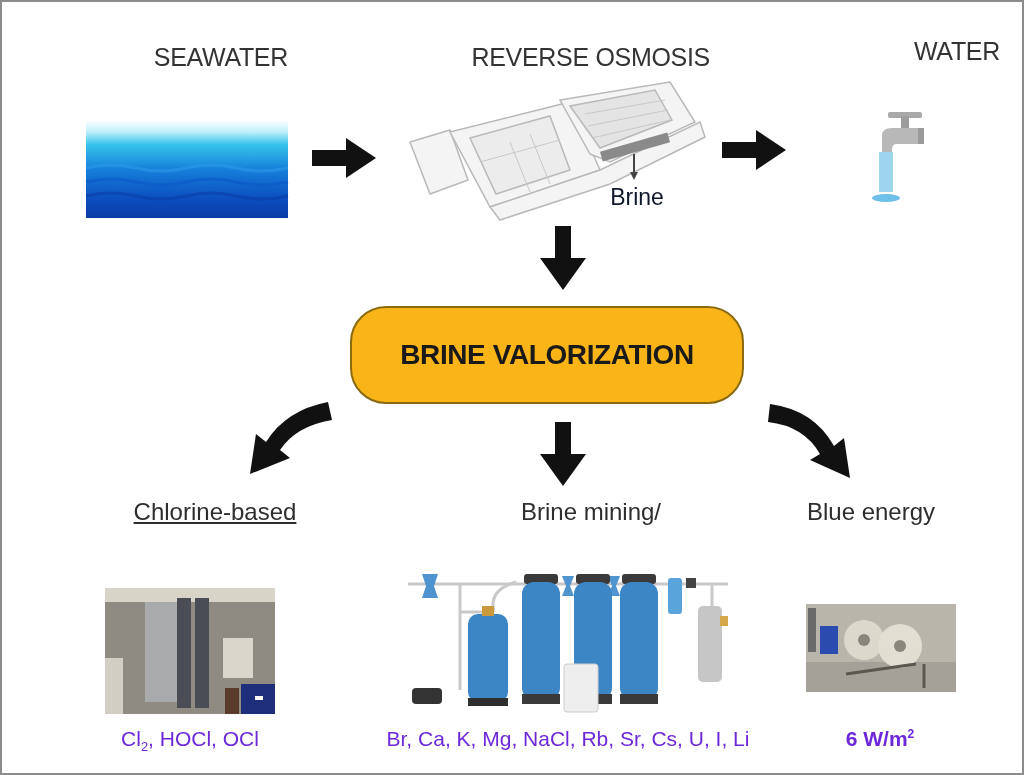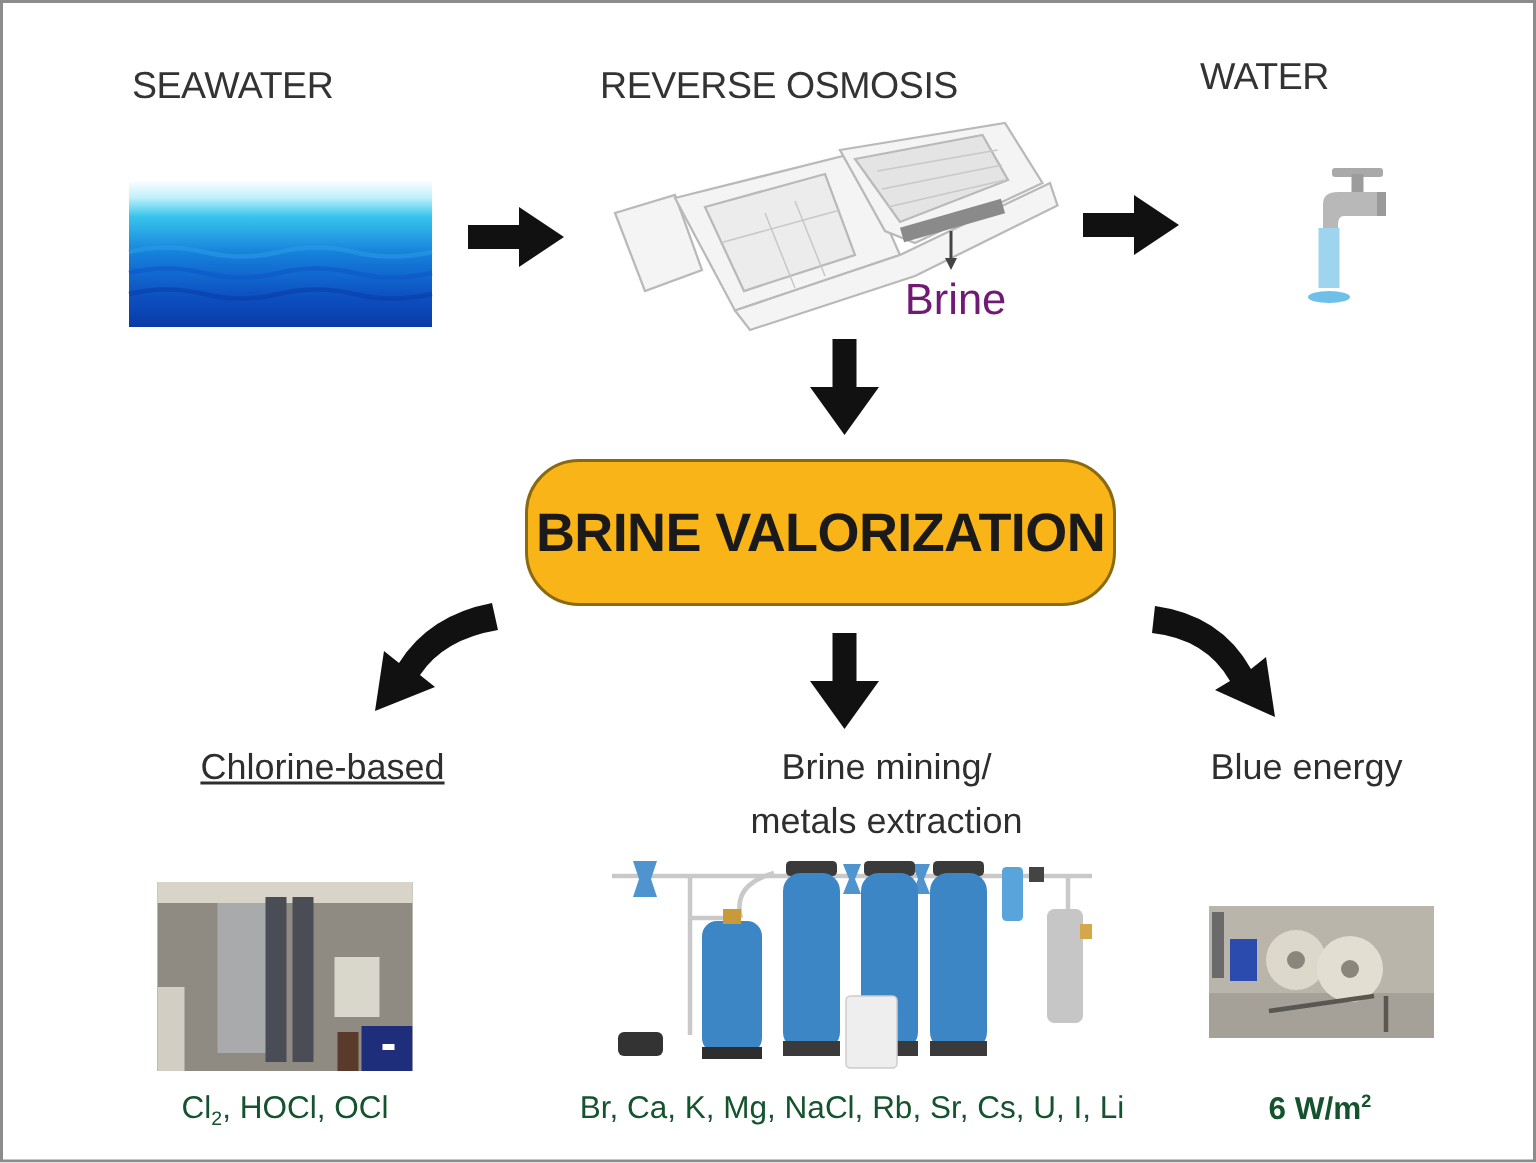--- a/index.html
+++ b/index.html
@@ -1,27 +1,27 @@
 <!DOCTYPE html>
 <html><head>
 <meta charset="utf-8">
 <style>
   html, body { margin: 0; padding: 0; background: #ffffff; }
   body { width: 1024px; height: 775px; position: relative; overflow: hidden;
          font-family: "Liberation Sans", sans-serif; color: #2b2b2b; }
   .frame { position: absolute; left: 0; top: 0; width: 1020px; height: 771px;
            border: 2px solid #8c8c8c; background: #ffffff; }
   .abs { position: absolute; }
-  .title { font-size: 25px; color: #333333; text-align: left; line-height: 30px; letter-spacing: -0.3px; }
+  .title { font-size: 25px; color: #333333; text-align: right; line-height: 30px; letter-spacing: -0.3px; }
   .label { font-size: 24px; color: #2e2e2e; text-align: center; line-height: 36px; }
-  .chem { font-size: 21px; color: #14532d; text-align: center; white-space: nowrap; }
+  .chem { font-size: 21px; color: #6d28d9; text-align: center; white-space: nowrap; }
   .brine-box { left: 350px; top: 306px; width: 394px; height: 98px; border-radius: 36px;
                background: #f9b417; border: 2px solid #8a6a10; box-sizing: border-box;
                display: flex; align-items: center; justify-content: center; }
-  .brine-box span { font-size: 36px; font-weight: bold; color: #1a1a1a; letter-spacing: -0.4px; }
+  .brine-box span { font-size: 28px; font-weight: bold; color: #1a1a1a; letter-spacing: -0.4px; }
   svg { position: absolute; overflow: visible; }
   .photo { position: absolute; overflow: hidden; }
 </style>
 </head>
 <body>
 
 <div class="frame"></div>
 
 <div class="abs title" style="left:88px; top:42px; width:200px;">SEAWATER</div>
 <div class="abs title" style="left:400px; top:42px; width:310px;">REVERSE OSMOSIS</div>
@@ -66,21 +66,21 @@
     <line x1="175" y1="32" x2="255" y2="18"></line>
     <line x1="178" y1="44" x2="258" y2="28"></line>
     <line x1="182" y1="56" x2="260" y2="38"></line>
   </g>
   <rect x="190" y="60" width="70" height="10" fill="#8a8a8a" transform="rotate(-16 225 65)"></rect>
 </svg>
 <svg style="left:628px; top:154px;" width="12" height="28">
   <line x1="6" y1="0" x2="6" y2="20" stroke="#444" stroke-width="2"></line>
   <polygon points="2,18 10,18 6,26" fill="#444"></polygon>
 </svg>
-<div class="abs" style="left:592px; top:184px; width:90px; font-size:29px; text-align:center; color:#701a75;">Brine</div>
+<div class="abs" style="left:592px; top:184px; width:90px; font-size:23px; text-align:center; color:#0f172a;">Brine</div>
 
 <svg style="left:722px; top:130px;" width="66" height="40">
   <polygon points="0,12 34,12 34,0 64,20 34,40 34,28 0,28" fill="#111111"></polygon>
 </svg>
 
 <svg style="left:866px; top:108px;" width="60" height="100">
   <rect x="22" y="4" width="34" height="6" rx="2" fill="#a9a9a9"></rect>
   <rect x="35" y="8" width="8" height="12" fill="#9c9c9c"></rect>
   <path d="M16 44 L16 28 Q16 20 26 20 L56 20 L56 36 L30 36 Q26 36 26 42 L26 44 Z" fill="#b8b8b8"></path>
   <rect x="52" y="20" width="6" height="16" fill="#9a9a9a"></rect>
@@ -104,21 +104,20 @@
 </svg>
 <svg style="left:766px; top:398px;" width="90" height="86">
   <path d="M4 6 L2 24 Q38 28 54 56 L44 62 L84 80 L78 40 L68 48 Q48 12 4 6 Z" fill="#111111"></path>
 </svg>
 
 <div class="abs label" style="left:30px; top:494px; width:300px;">
   <div style="padding-left:70px;text-decoration:underline;">Chlorine-based</div>
 </div>
 <div class="abs label" style="left:456px; top:494px; width:270px;">
   <div>Brine mining/</div>
-  <div>metals extraction</div>
 </div>
 <div class="abs label" style="left:776px; top:494px; width:190px;">
   <div>Blue energy</div>
 </div>
 
 <div class="photo" style="left:105px; top:588px; width:170px; height:126px; background:#8d8a82;">
   <svg style="left:0; top:0;" width="170" height="126">
     <rect x="0" y="0" width="170" height="14" fill="#d8d4c8"></rect>
     <rect x="0" y="14" width="170" height="112" fill="#8f8b82"></rect>
     <rect x="40" y="14" width="34" height="100" fill="#aeb2b6" opacity="0.8"></rect>

